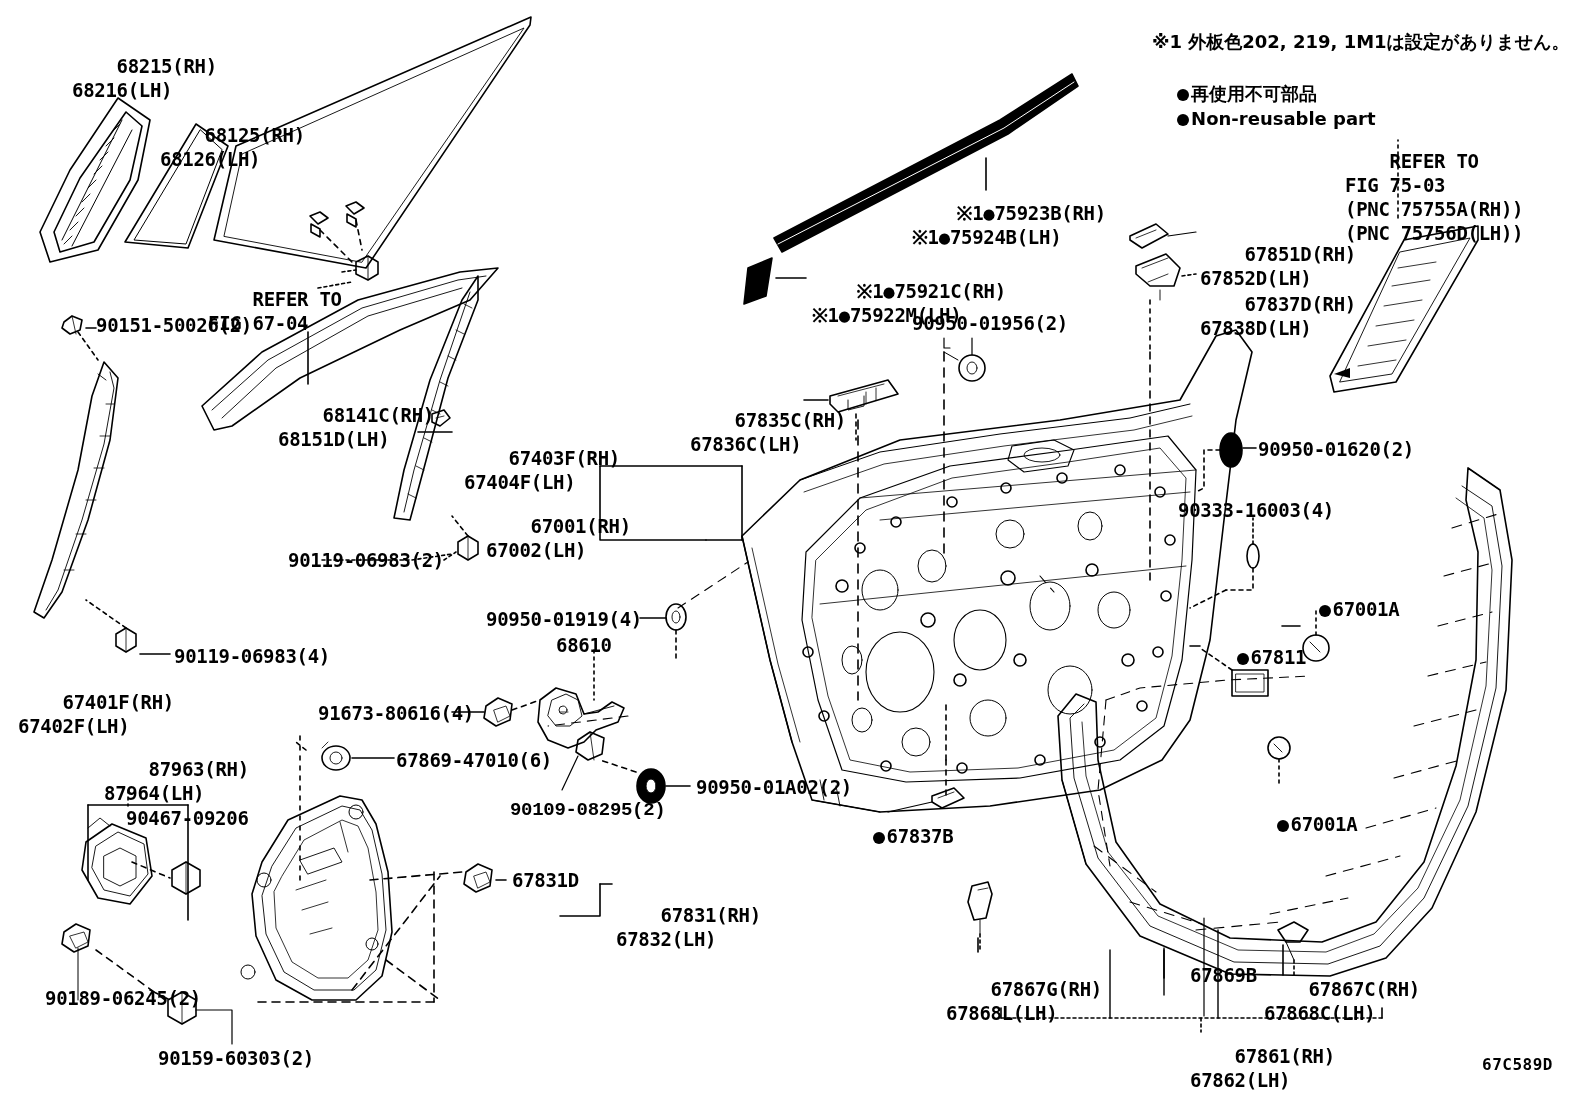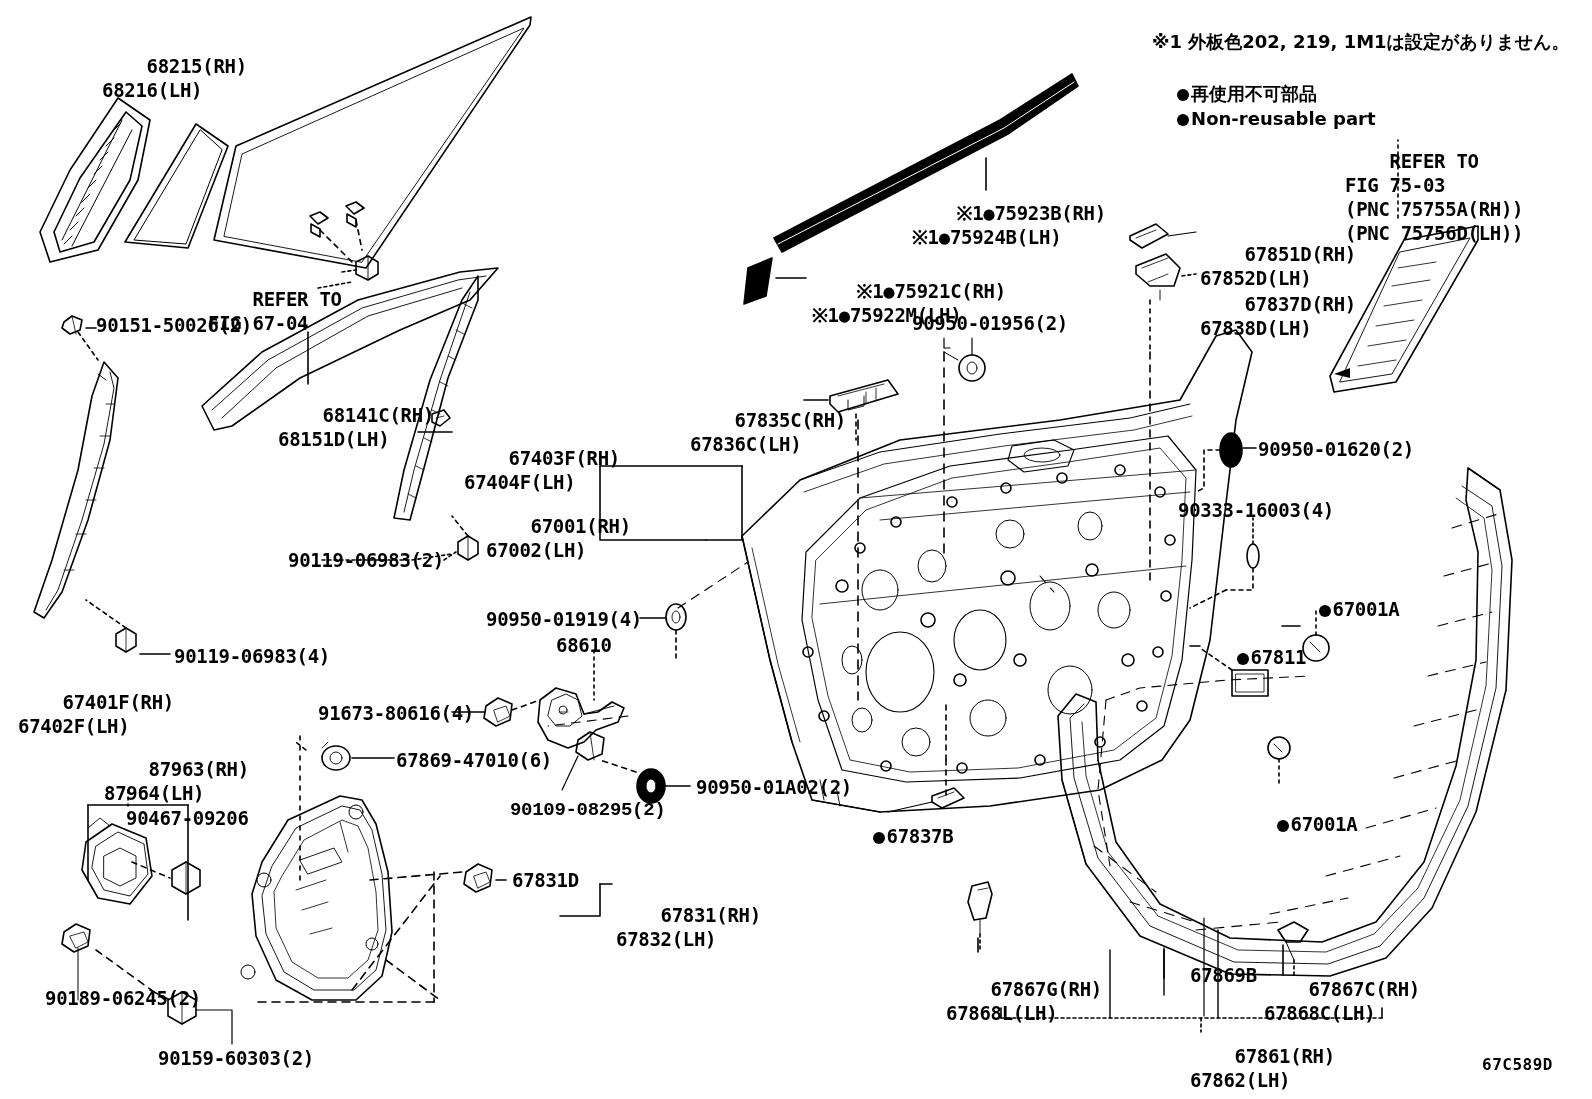--- a/index.html
+++ b/index.html
@@ -502,22 +502,25 @@
       </g>
 
       <path d="M946 760 L946 796" stroke-dasharray="5 5"></path>
       <path d="M946 760 L946 700" stroke-dasharray="5 5"></path>
 
       <path d="M322 560 L412 560" stroke-dasharray="3 3"></path>
 
     </g>
   </svg>
 
-  <div class="lbl" style="left:72px;top:30px;margin-left:30px;">
+  <div class="lbl" style="left:72px;top:30px;">
     <span>68215(RH)</span><br><span>68216(LH)</span>
+  </div>
+  <div class="lbl" style="left:160px;top:99px;">
+    <span>68125(RH)</span><br><span>68126(LH)</span>
   </div>
 
   <div class="lbl" style="left:208px;top:263px;">
     <span>REFER TO</span><br><span>FIG 67-04</span>
   </div>
 
   <div class="lbl" style="left:96px;top:313px;">90151-50026(2)</div>
 
   <div class="lbl" style="left:278px;top:379px;">
     <span>68141C(RH)</span><br><span>68151D(LH)</span>

